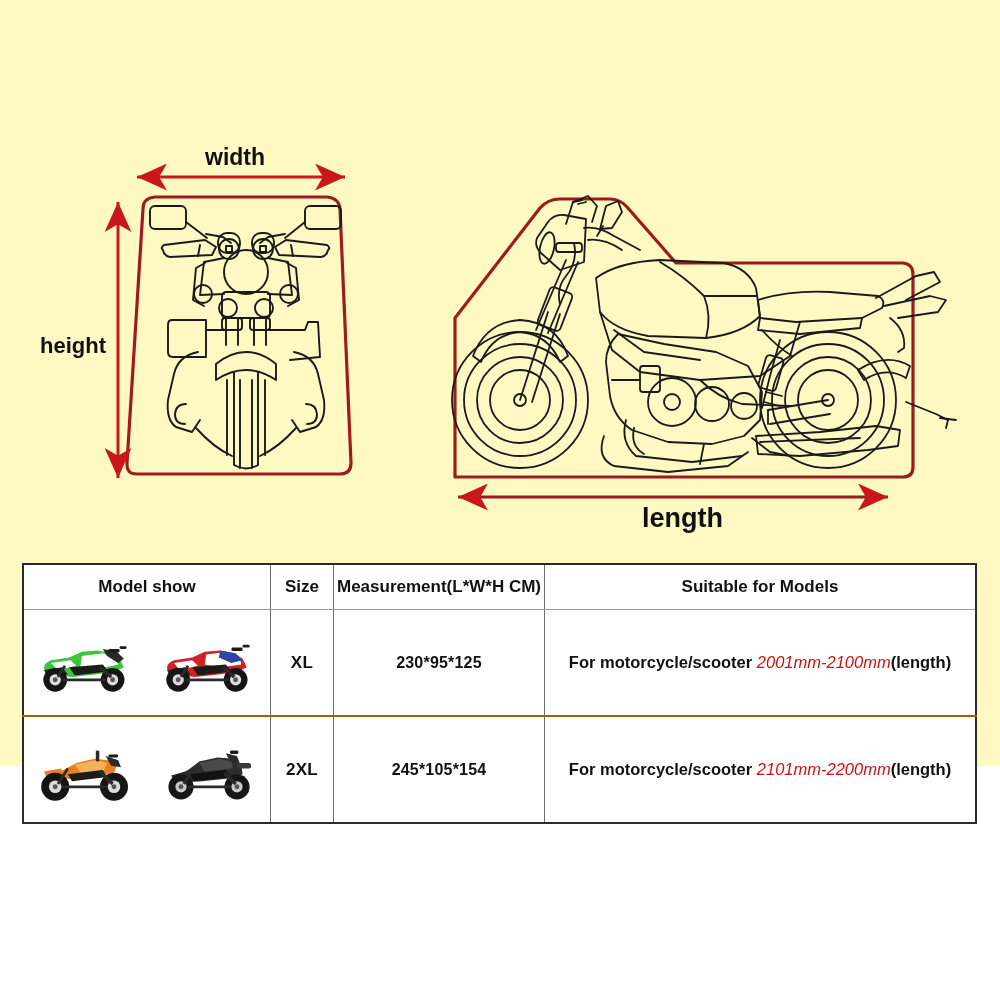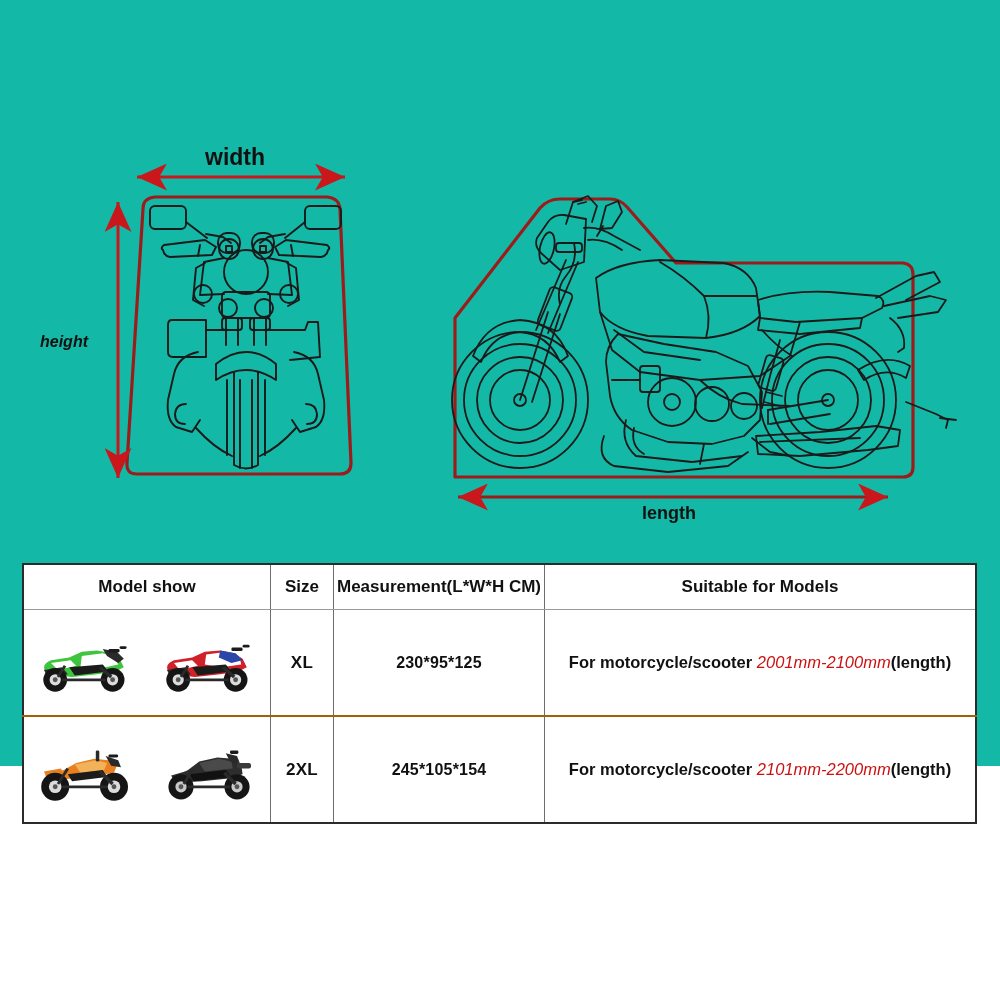--- a/index.html
+++ b/index.html
@@ -14,21 +14,21 @@
     overflow: hidden;
     font-family: "Liberation Sans", sans-serif;
     color: #111111;
   }
 
   #page {
     position: absolute;
     left: 0; top: 0;
     width: 1000px;
     height: 766px;
-    background: #14b8a6;
+    background: #fef9c3;
   }
 
   
   #diagram-area {
     position: absolute;
     left: 0; top: 0;
     width: 1000px;
     height: 555px;
   }
   #diagram-svg {
@@ -46,27 +46,26 @@
     white-space: nowrap;
   }
   #width-label {
     left: 205px;
     top: 144px;
     font-size: 23px;
   }
   #height-label {
     left: 40px;
     top: 333px;
-    font-size: 16px;
-    font-style: italic;
+    font-size: 22px;
   }
   #length-label {
     left: 642px;
     top: 503px;
-    font-size: 18px;
+    font-size: 27px;
   }
 
   
   #spec-table {
     position: absolute;
     left: 22px;
     top: 563px;
     width: 950px;
     height: 261px;
     border-collapse: collapse;

